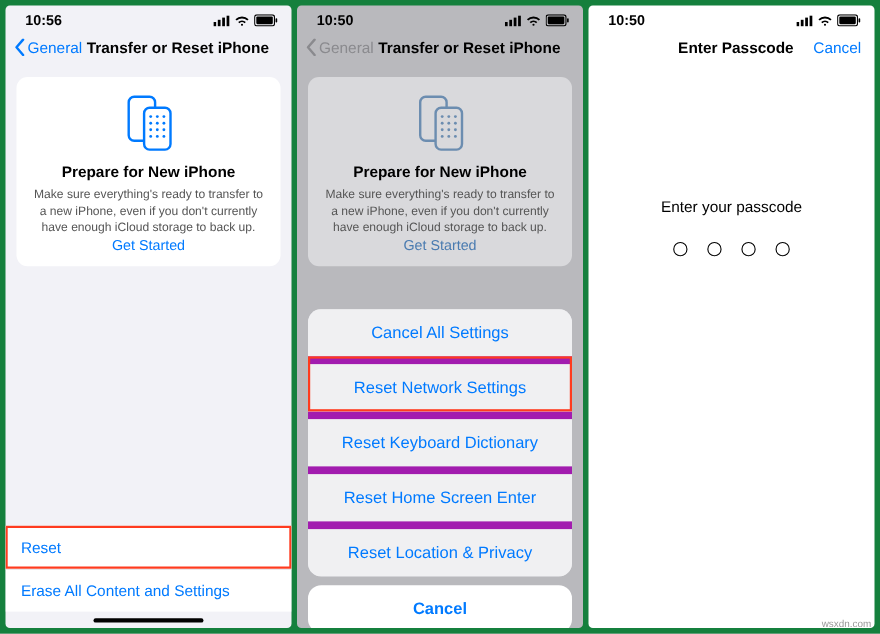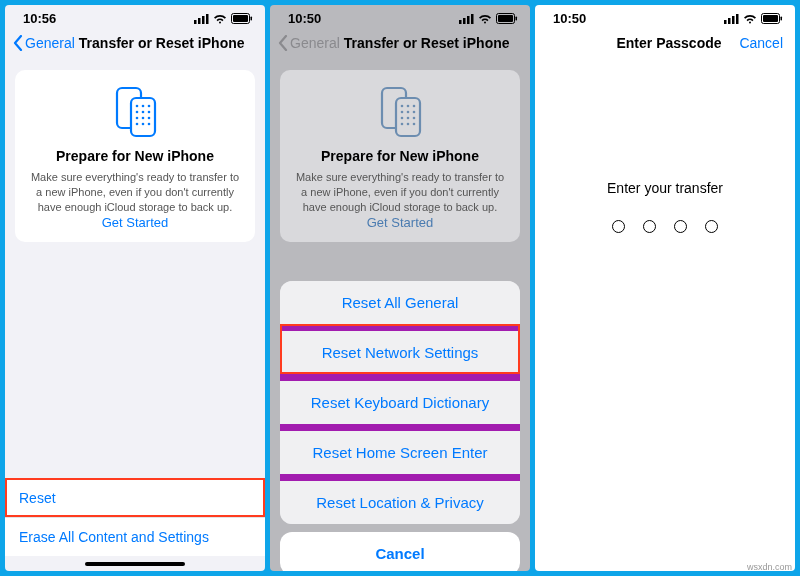--- a/index.html
+++ b/index.html
@@ -8,21 +8,21 @@
     background: #c9c9c9;
     width: 800px;
     height: 576px;
     overflow: hidden;
     position: relative;
   }
   .triptych {
     display: flex;
     width: 800px;
     height: 576px;
-    background: #0ea5e9;
+    background: #15803d;
     padding: 5px;
     gap: 5px;
   }
   .phone {
     flex: 1;
     background: #f2f2f7;
     border-radius: 4px;
     position: relative;
     overflow: hidden;
     display: flex;
@@ -259,21 +259,21 @@
             <circle cx="42" cy="38" r="1.3" fill="#6c8db0"></circle>
         </svg>
         <h3>Prepare for New iPhone</h3>
         <p>Make sure everything's ready to transfer to a new iPhone, even if you don't currently have enough iCloud storage to back up.</p>
         <div class="link" style="color:#4a7bb0">Get Started</div>
       </div>
       <div class="spacer"></div>
     </div>
     <div class="sheet-wrap">
       <div class="sheet">
-        <div class="opt">Reset All General</div>
+        <div class="opt">Cancel All Settings</div>
         <div class="opt highlight">Reset Network Settings</div>
         <div class="opt">Reset Keyboard Dictionary</div>
         <div class="opt">Reset Home Screen Enter</div>
         <div class="opt">Reset Location &amp; Privacy</div>
       </div>
       <div class="sheet-cancel">Cancel</div>
     </div>
     <div class="home-indicator"></div>
   </div>
 
@@ -295,21 +295,21 @@
             <rect x="2" y="2" width="15" height="7" rx="1" fill="#000"></rect>
             <rect x="19.5" y="3.5" width="1.5" height="4" rx="0.7" fill="#000"></rect>
           </svg>
       </span>
     </div>
     <div class="nav-bar">
       <span class="nav-title center">Enter Passcode</span>
       <span class="nav-right">Cancel</span>
     </div>
     <div class="passcode-area">
-      <div class="passcode-label">Enter your transfer</div>
+      <div class="passcode-label">Enter your passcode</div>
       <div class="dots">
         <div class="dot"></div>
         <div class="dot"></div>
         <div class="dot"></div>
         <div class="dot"></div>
       </div>
     </div>
   </div>
 
 </div>

